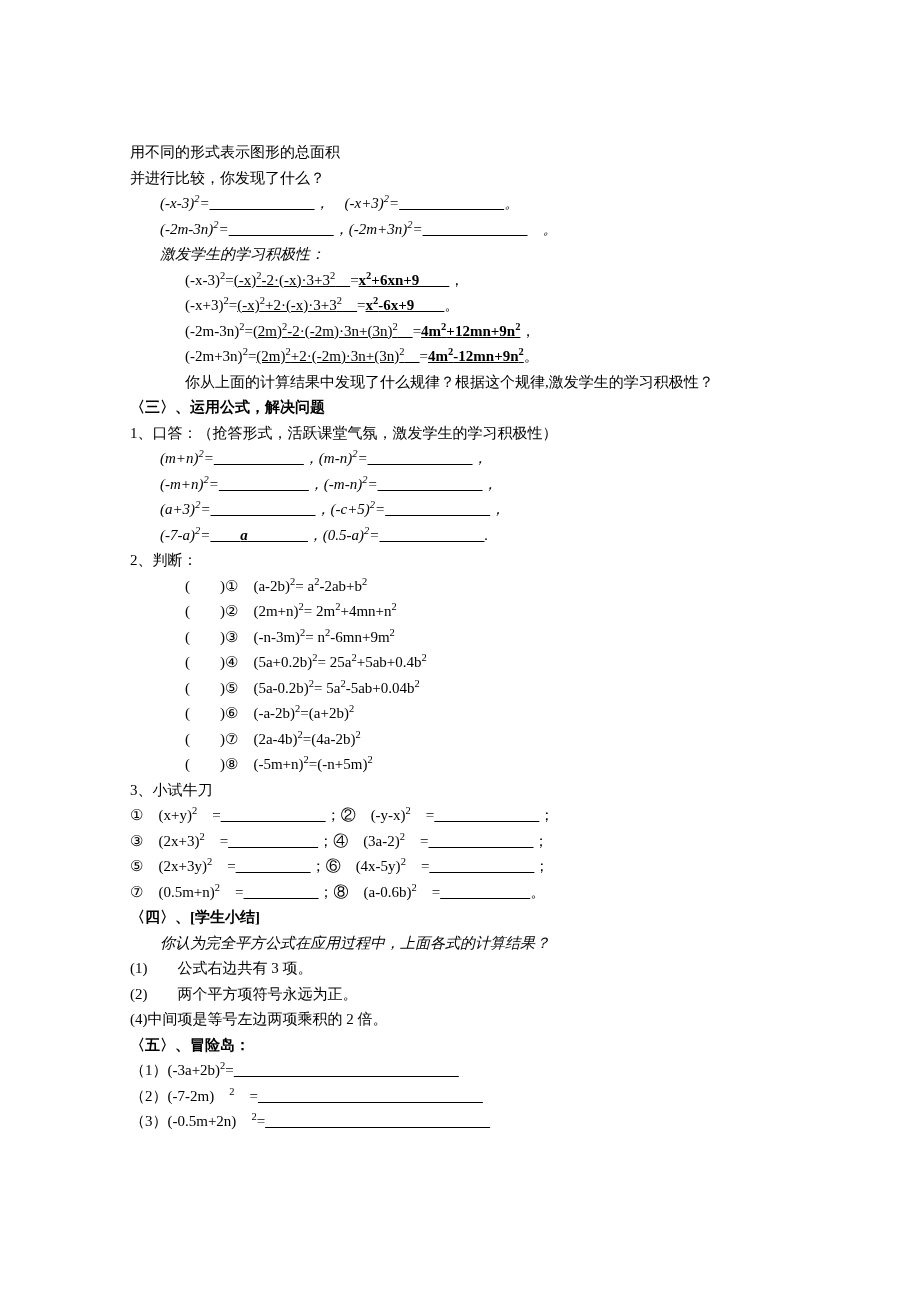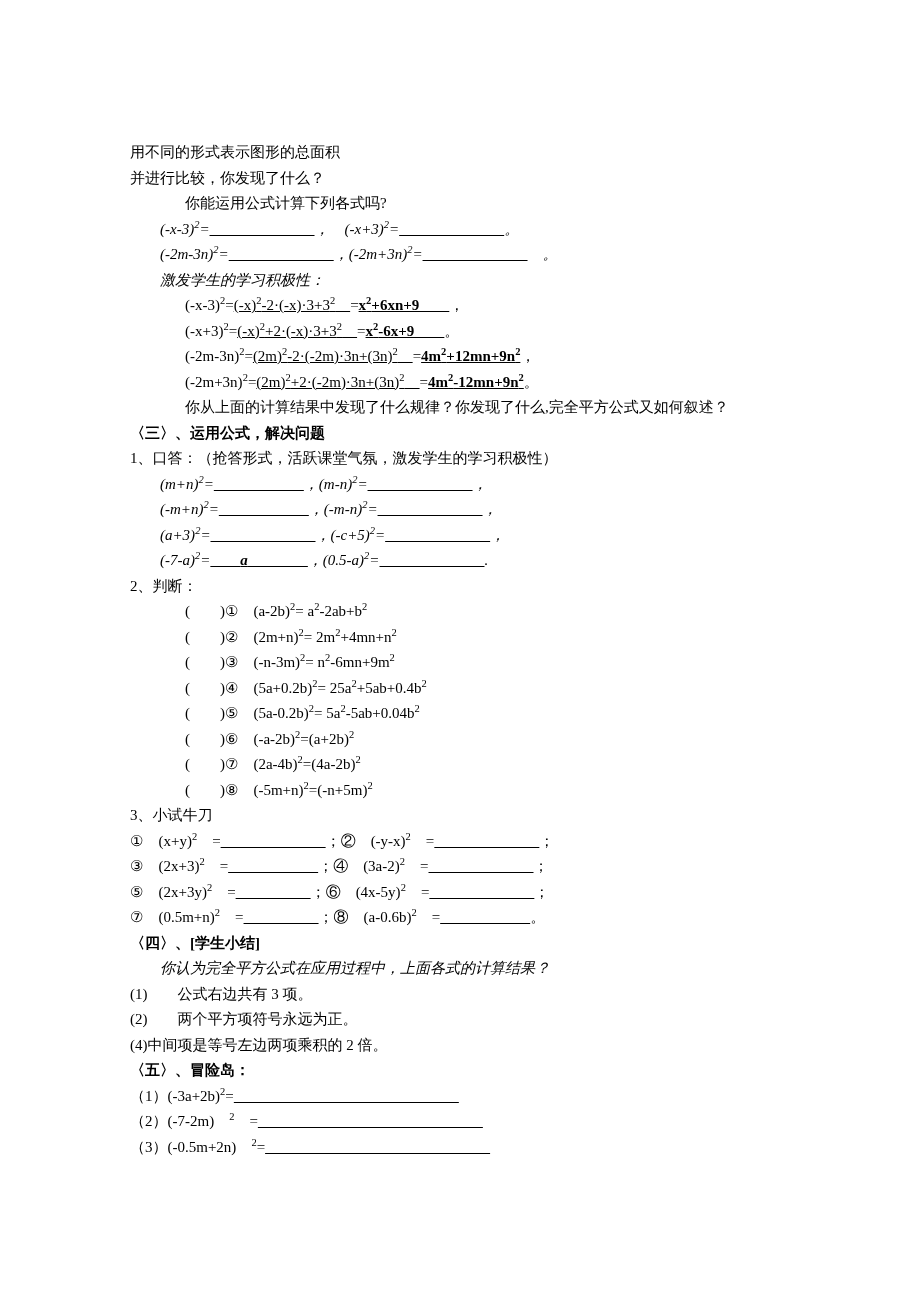--- a/index.html
+++ b/index.html
@@ -25,29 +25,28 @@
   u { text-decoration: underline; }
   sup { font-size: 0.7em; vertical-align: super; line-height: 0; }
 </style>
 </head>
 <body>
 
 <div class="page">
   <div id="content">
       <div class="line indent1">用不同的形式表示图形的总面积</div>
       <div class="line indent1">并进行比较，你发现了什么？</div>
-      <div class="line indent2">你能运用公式计算下列各式吗?</div>
       <div class="line indent3">(-x-3)<sup>2</sup>=<u>       </u>， (-x+3)<sup>2</sup>=<u>       </u>。</div>
       <div class="line indent3">(-2m-3n)<sup>2</sup>=<u>       </u>，(-2m+3n)<sup>2</sup>=<u>       </u> 。</div>
       <div class="line indent3">激发学生的学习积极性：</div>
       <div class="line indent2">(-x-3)<sup>2</sup>=<u>(-x)<sup>2</sup>-2·(-x)·3+3<sup>2</sup> </u>=<u class="bold">x<sup>2</sup>+6xn+9  </u>，</div>
       <div class="line indent2">(-x+3)<sup>2</sup>=<u>(-x)<sup>2</sup>+2·(-x)·3+3<sup>2</sup> </u>=<u class="bold">x<sup>2</sup>-6x+9  </u>。</div>
       <div class="line indent2">(-2m-3n)<sup>2</sup>=<u>(2m)<sup>2</sup>-2·(-2m)·3n+(3n)<sup>2</sup> </u>=<u class="bold">4m<sup>2</sup>+12mn+9n<sup>2</sup></u>，</div>
       <div class="line indent2">(-2m+3n)<sup>2</sup>=<u>(2m)<sup>2</sup>+2·(-2m)·3n+(3n)<sup>2</sup> </u>=<u class="bold">4m<sup>2</sup>-12mn+9n<sup>2</sup></u>。</div>
-      <div class="line indent2">你从上面的计算结果中发现了什么规律？你发现了什么,完全平方公式又如何叙述？</div>
+      <div class="line indent2">你从上面的计算结果中发现了什么规律？根据这个规律,激发学生的学习积极性？</div>
       <div class="line indent1 bold">〈三〉、运用公式，解决问题</div>
       <div class="line indent1">1、口答：（抢答形式，活跃课堂气氛，激发学生的学习积极性）</div>
       <div class="line indent3">(m+n)<sup>2</sup>=<u>      </u>，(m-n)<sup>2</sup>=<u>       </u>，</div>
       <div class="line indent3">(-m+n)<sup>2</sup>=<u>      </u>，(-m-n)<sup>2</sup>=<u>       </u>，</div>
       <div class="line indent3">(a+3)<sup>2</sup>=<u>       </u>，(-c+5)<sup>2</sup>=<u>       </u>，</div>
       <div class="line indent3">(-7-a)<sup>2</sup>=<u>  <span class="bold">a</span>    </u>，(0.5-a)<sup>2</sup>=<u>       </u>.</div>
       <div class="line indent1">2、判断：</div>
       <div class="line indent2">(  )① (a-2b)<sup>2</sup>= a<sup>2</sup>-2ab+b<sup>2</sup></div>
       <div class="line indent2">(  )② (2m+n)<sup>2</sup>= 2m<sup>2</sup>+4mn+n<sup>2</sup></div>
       <div class="line indent2">(  )③ (-n-3m)<sup>2</sup>= n<sup>2</sup>-6mn+9m<sup>2</sup></div>

